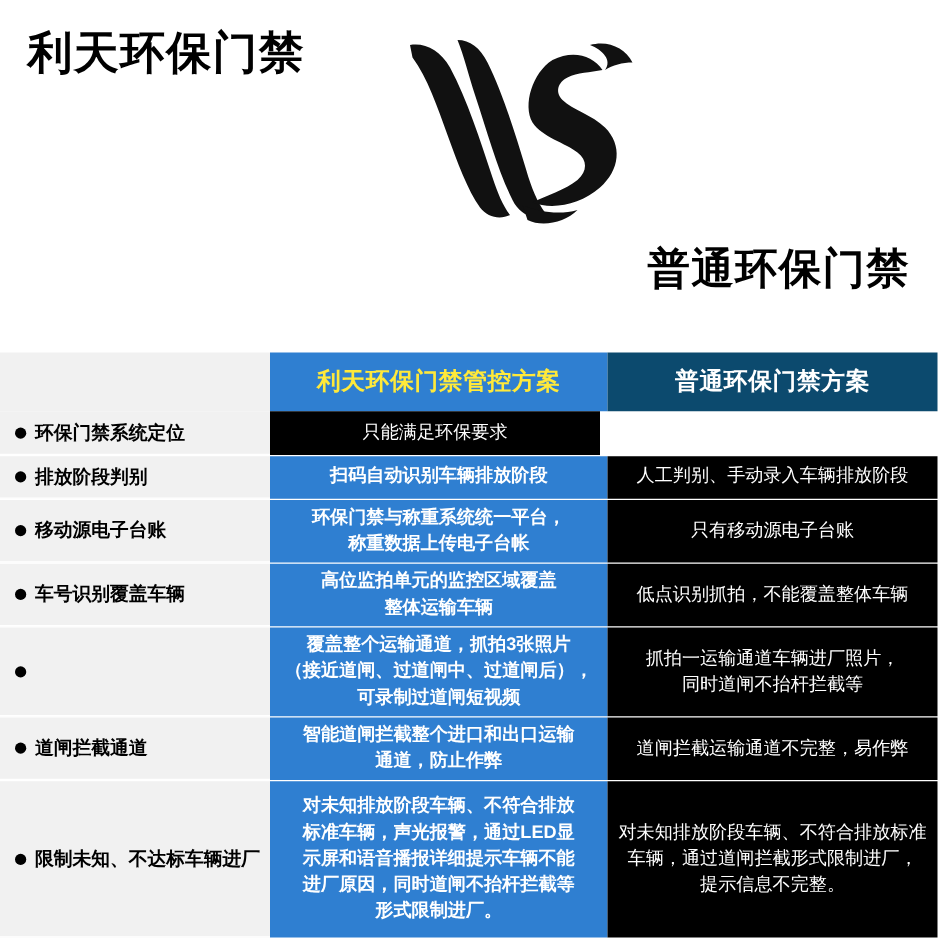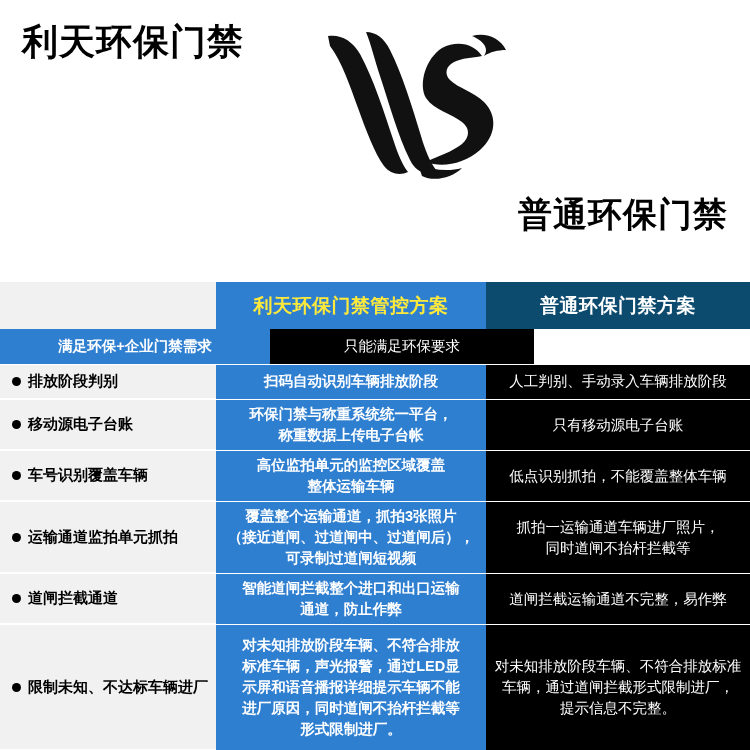--- a/index.html
+++ b/index.html
@@ -176,22 +176,23 @@
       <div class="cell c-item"></div>
       <div class="cell c-lt">
         <span class="txt">利天环保门禁管控方案</span>
       </div>
       <div class="cell c-or">
         <span class="txt">普通环保门禁方案</span>
       </div>
     </div>
 
     <div class="row row-sep" style="height:40px;">
-      <div class="cell c-lt">
-        <span class="txt">满足环保+企业门禁需求</span>
+      <div class="cell c-item">
+        <span class="bullet"></span>
+        <span class="label-txt">环保门禁系统定位</span>
       </div>
       <div class="cell c-or">
         <span class="txt">只能满足环保要求</span>
       </div>
     </div>
 
     <div class="row row-sep" style="height:40px;">
       <div class="cell c-item">
         <span class="bullet"></span>
         <span class="label-txt">排放阶段判别</span>
@@ -228,21 +229,20 @@
 整体运输车辆</span>
       </div>
       <div class="cell c-or">
         <span class="txt">低点识别抓拍，不能覆盖整体车辆</span>
       </div>
     </div>
 
     <div class="row row-sep" style="height:76px;">
       <div class="cell c-item">
         <span class="bullet"></span>
-        <span class="label-txt">运输通道监拍单元抓拍</span>
       </div>
       <div class="cell c-lt">
         <span class="txt">覆盖整个运输通道，抓拍3张照片
 （接近道闸、过道闸中、过道闸后），
 可录制过道闸短视频</span>
       </div>
       <div class="cell c-or">
         <span class="txt">抓拍一运输通道车辆进厂照片，
 同时道闸不抬杆拦截等</span>
       </div>

